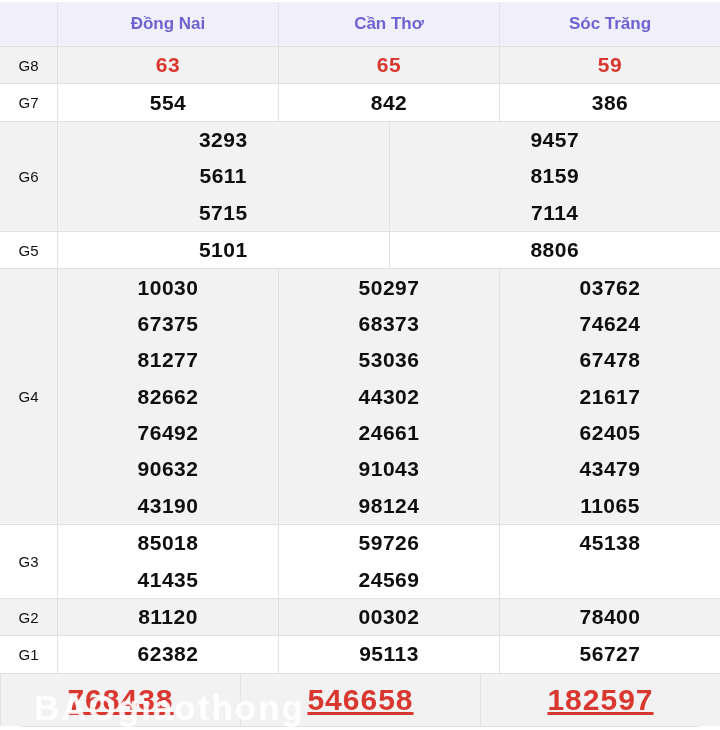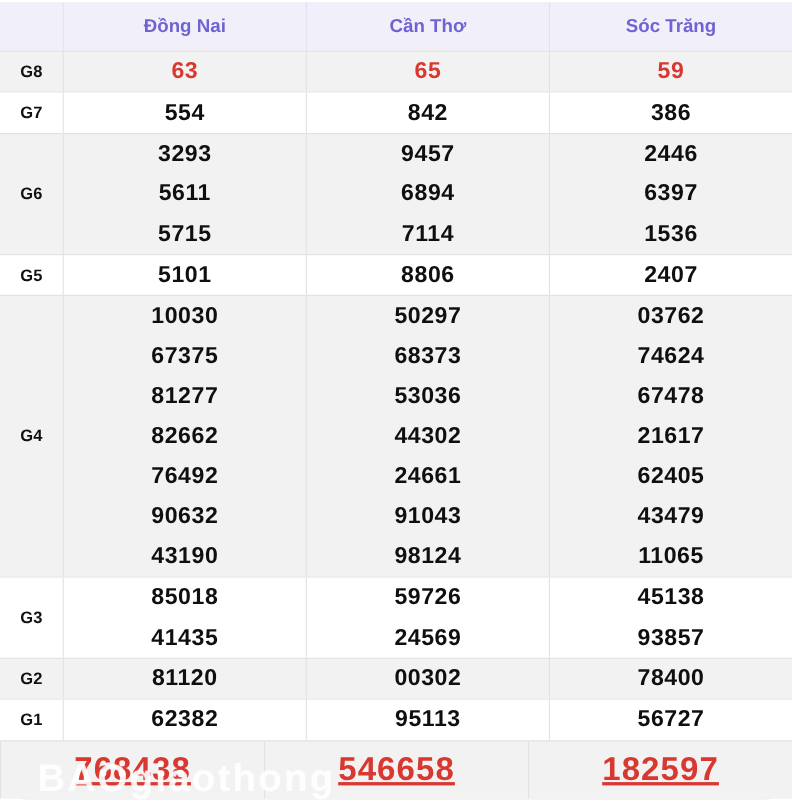--- a/index.html
+++ b/index.html
@@ -35,21 +35,21 @@
   }
   .prize-row {
     display: flex;
     border-top: 1px solid var(--border, #e2e2e2);
     background: #ffffff;
   }
   .prize-row.shaded { background: var(--shaded-row, #f2f2f2); }
   .label-cell {
     width: 57px;
     display: flex; align-items: center; justify-content: center;
-    font-weight: 700;
+    font-weight: 400;
     font-size: 15px;
     color: #111111;
   }
   .value-cell {
     flex: 1;
     border-left: 1px solid var(--border, #e2e2e2);
     display: flex; flex-direction: column; justify-content: flex-start;
   }
   .value-line {
     height: 36.4px;
@@ -122,39 +122,31 @@
       </div>
       <div class="prize-row shaded">
         <div class="label-cell">G6</div>
         <div class="value-cell">
           <div class="value-line">3293</div>
           <div class="value-line">5611</div>
           <div class="value-line">5715</div>
         </div>
         <div class="value-cell">
           <div class="value-line">9457</div>
-          <div class="value-line">6894</div>
+          <div class="value-line">8159</div>
           <div class="value-line">7114</div>
         </div>
-        <div class="value-cell">
-          <div class="value-line">2446</div>
-          <div class="value-line">6397</div>
-          <div class="value-line">1536</div>
-        </div>
       </div>
       <div class="prize-row">
         <div class="label-cell">G5</div>
         <div class="value-cell">
           <div class="value-line">5101</div>
         </div>
         <div class="value-cell">
           <div class="value-line">8806</div>
-        </div>
-        <div class="value-cell">
-          <div class="value-line">2407</div>
         </div>
       </div>
       <div class="prize-row shaded">
         <div class="label-cell">G4</div>
         <div class="value-cell">
           <div class="value-line">10030</div>
           <div class="value-line">67375</div>
           <div class="value-line">81277</div>
           <div class="value-line">82662</div>
           <div class="value-line">76492</div>
@@ -185,21 +177,20 @@
         <div class="value-cell">
           <div class="value-line">85018</div>
           <div class="value-line">41435</div>
         </div>
         <div class="value-cell">
           <div class="value-line">59726</div>
           <div class="value-line">24569</div>
         </div>
         <div class="value-cell">
           <div class="value-line">45138</div>
-          <div class="value-line">93857</div>
         </div>
       </div>
       <div class="prize-row shaded">
         <div class="label-cell">G2</div>
         <div class="value-cell">
           <div class="value-line">81120</div>
         </div>
         <div class="value-cell">
           <div class="value-line">00302</div>
         </div>

